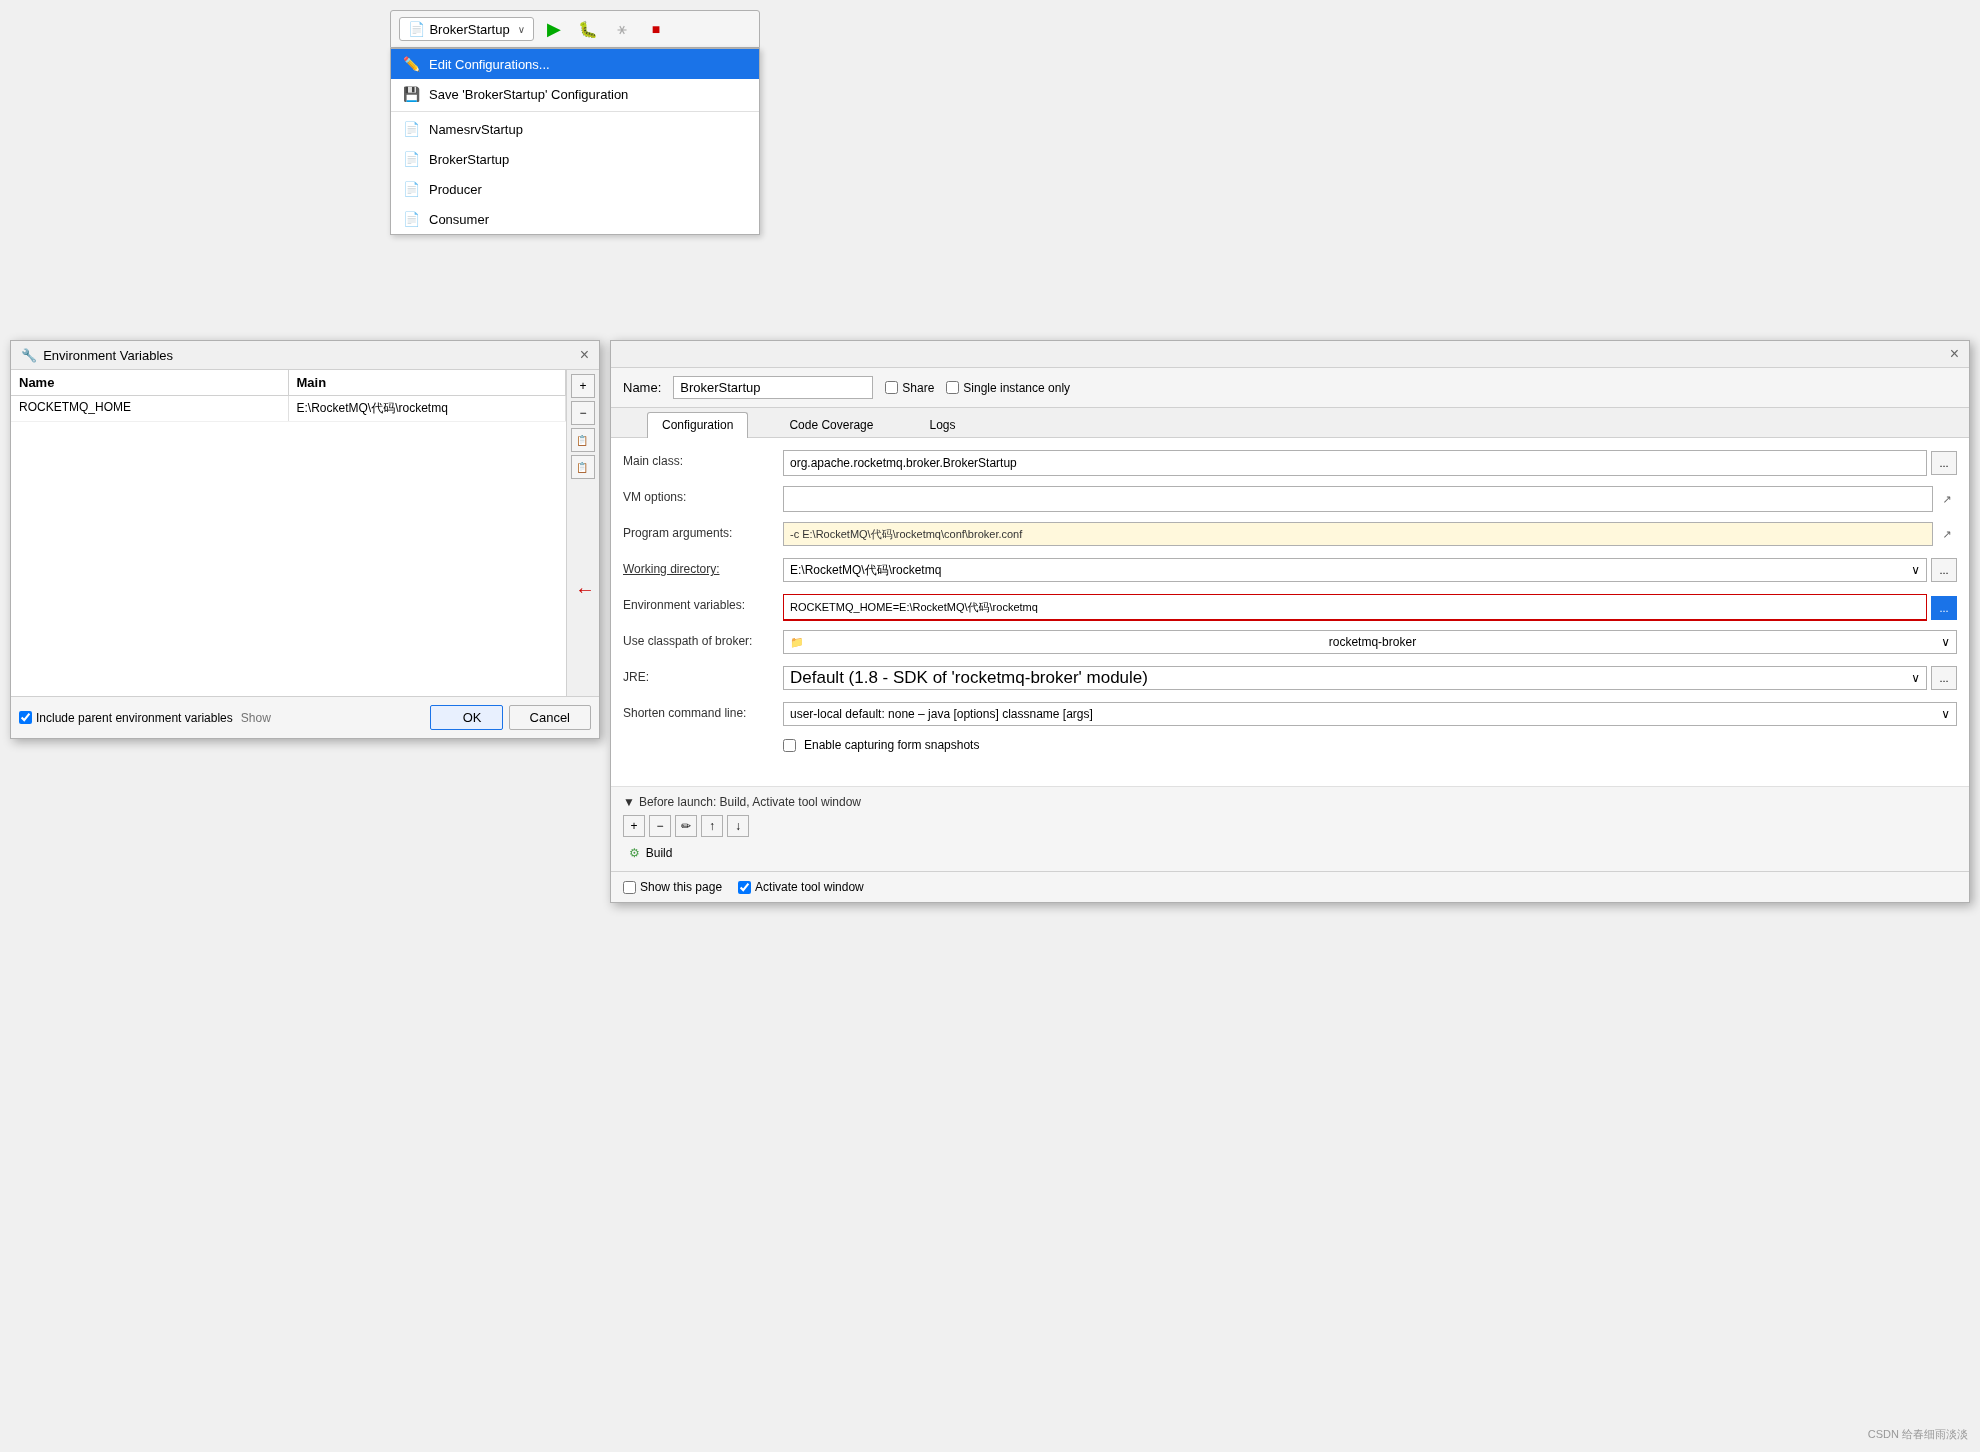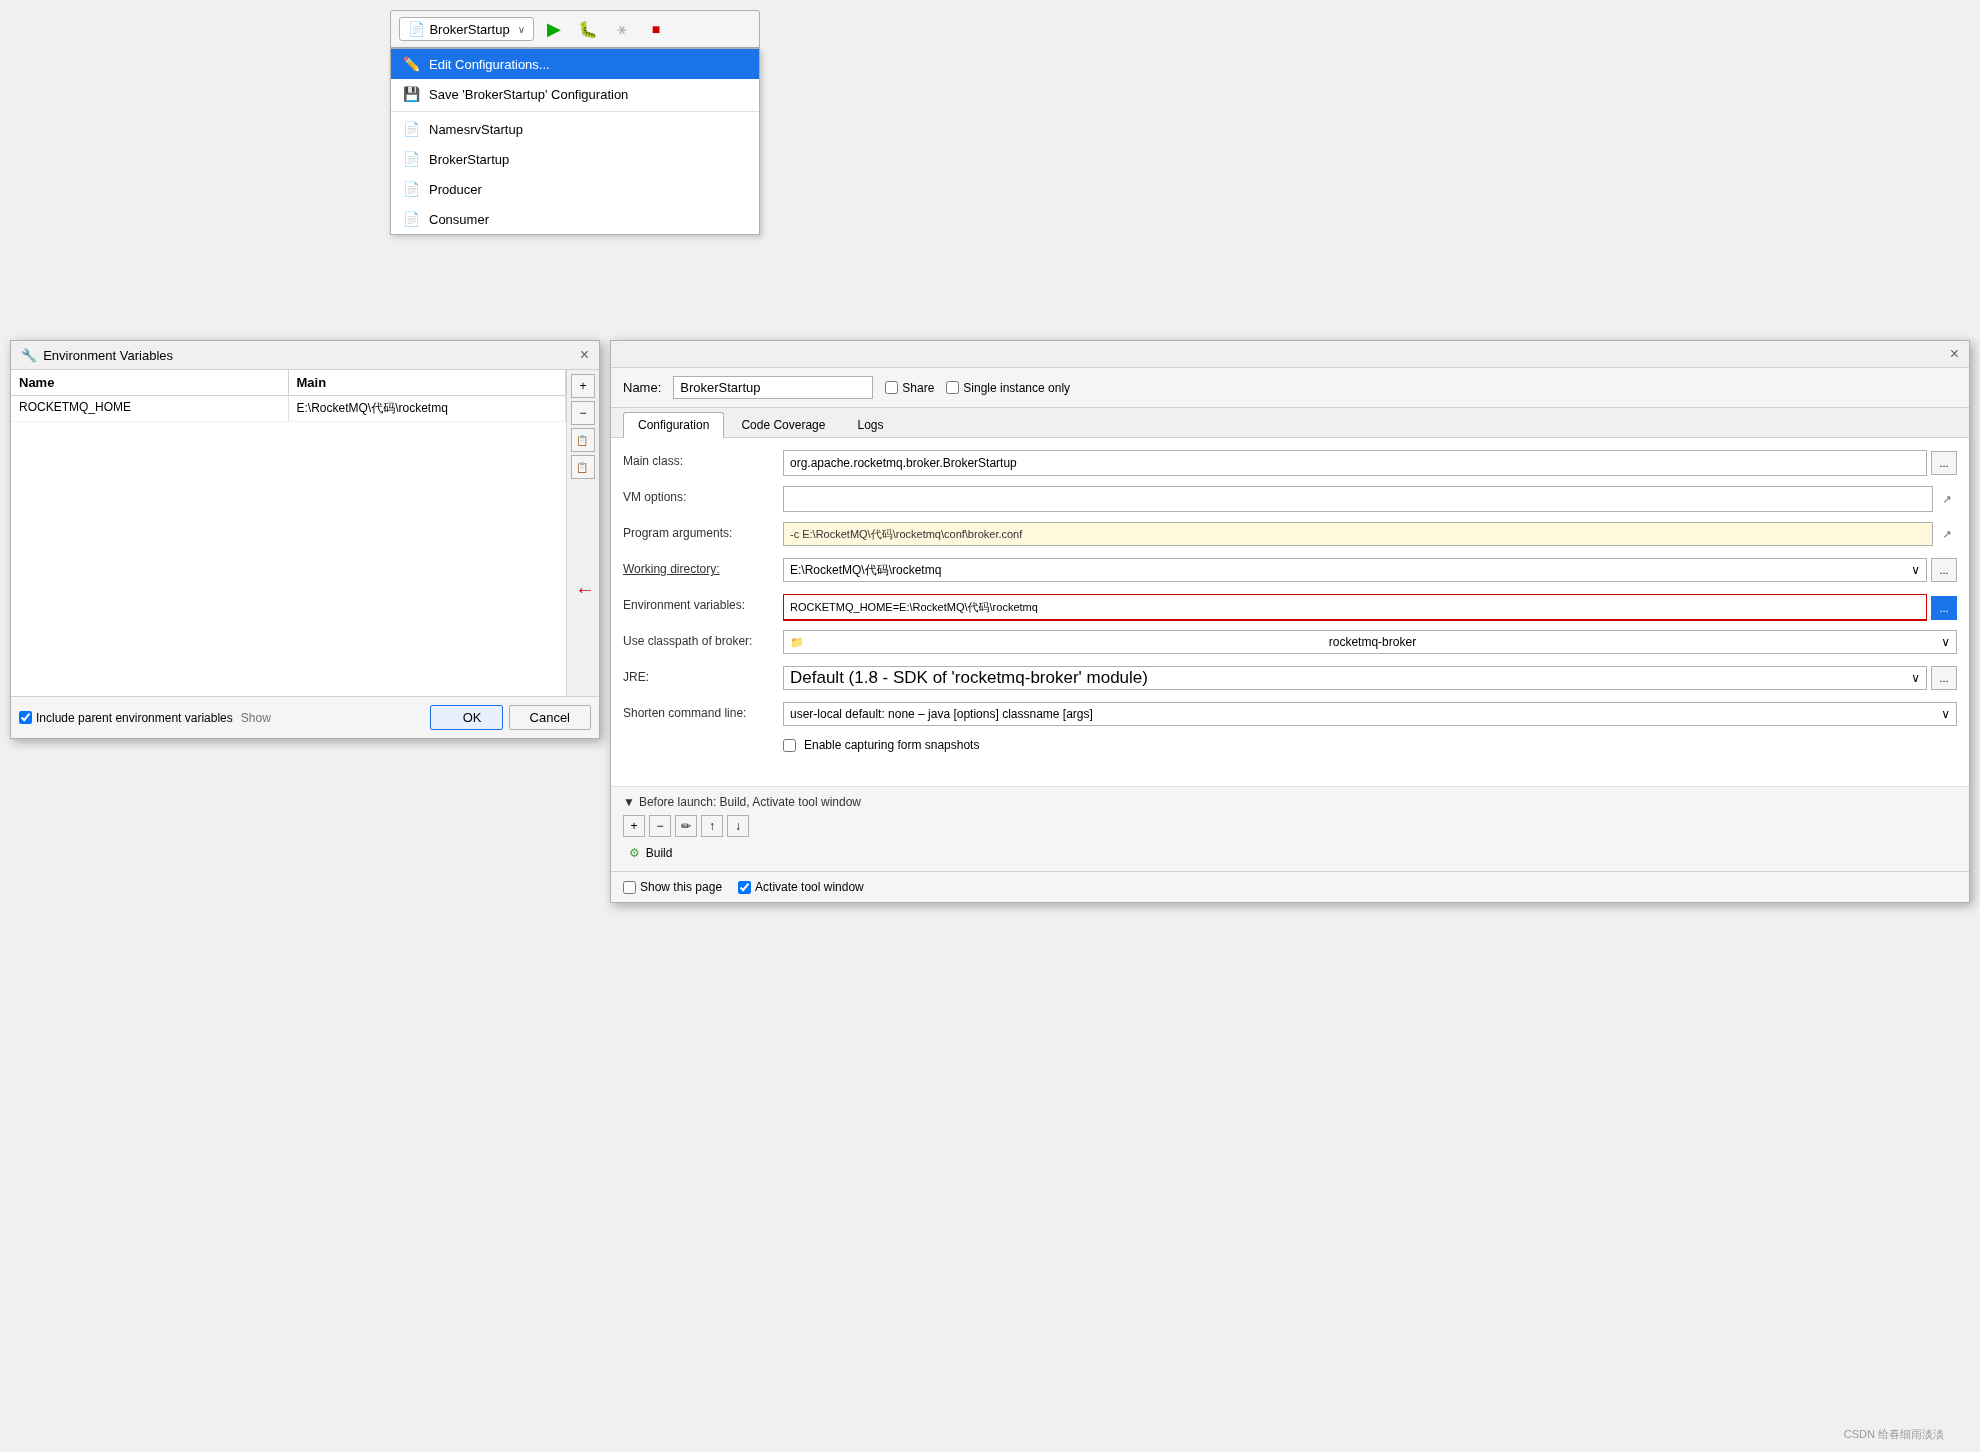--- a/index.html
+++ b/index.html
@@ -232,20 +232,21 @@
     }
 
     .tab {
       padding: 5px 14px;
       border: 1px solid transparent;
       border-bottom: none;
       cursor: pointer;
       font-size: 12px;
       background: transparent;
       border-radius: 3px 3px 0 0;
+      margin-left: 24px;
     }
 
     .tab.active {
       background: white;
       border-color: #b0b0b0;
       border-bottom-color: white;
       margin-bottom: -1px;
     }
 
     .config-form {
@@ -386,21 +387,21 @@
       top: 576px;
       left: 575px;
       color: #cc0000;
       font-size: 20px;
       z-index: 50;
     }
 
     .watermark {
       position: absolute;
       bottom: 10px;
-      right: 36px;
+      right: 12px;
       font-size: 11px;
       color: #999;
     }
     .run-icon-green { color: #00aa00; }
 
     .chevron { font-size: 10px; color: #555; margin-left: 4px; }
   </style>
 </head>
 <body>
 

